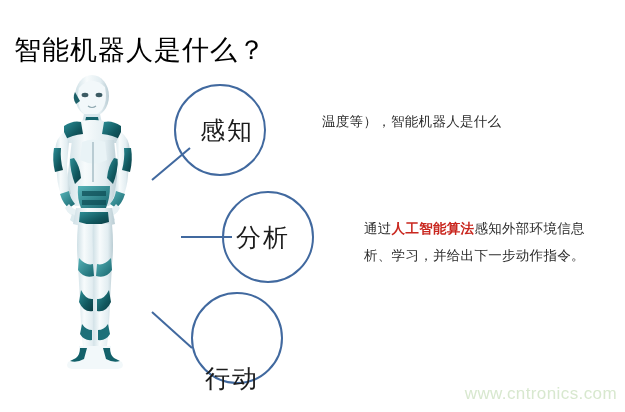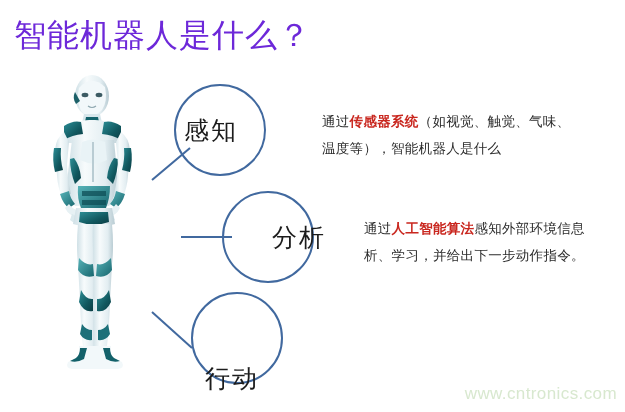--- a/index.html
+++ b/index.html
@@ -16,25 +16,25 @@
     width: 625px;
     height: 412px;
     background: #ffffff;
     overflow: hidden;
   }
 
   
   .title {
     position: absolute;
     left: 14px;
-    top: 16px;
-    font-size: 32px;
+    top: 31px;
+    font-size: 27px;
     line-height: 38px;
     letter-spacing: 1px;
-    color: #6d28d9;
+    color: #000000;
     font-weight: 400;
     white-space: nowrap;
   }
 
   
   .robot-wrap {
     position: absolute;
     left: 24px;
     top: 62px;
     width: 150px;
@@ -54,22 +54,22 @@
 
   .node-label {
     position: absolute;
     font-size: 25px;
     line-height: 25px;
     color: #1c1c1c;
     letter-spacing: 2px;
     white-space: nowrap;
     font-weight: 400;
   }
-  .node-label.n1 { left: 184px; top: 118px; }
-  .node-label.n2 { left: 236px; top: 225px; margin-left: 36px; }
+  .node-label.n1 { left: 200px; top: 118px; }
+  .node-label.n2 { left: 236px; top: 225px; }
   .node-label.n3 { left: 205px; top: 325px; margin-top: 41px; }
 
   
   .desc {
     position: absolute;
     font-size: 13.5px;
     line-height: 27px;
     color: #2b2b2b;
     letter-spacing: 0.3px;
     white-space: nowrap;
@@ -193,23 +193,20 @@
       <circle cx="97" cy="258" r="45" fill="none" stroke="#41699f" stroke-width="2"></circle>
     </svg>
   </div>
 
   <div class="node-label n1">感知</div>
   <div class="node-label n2">分析</div>
   <div class="node-label n3">行动</div>
 
   <div class="desc d1">
     <span class="ln">
-      <span>通过</span><span class="hl">传感器系统</span><span>（如视觉、触觉、气味、</span>
-    </span>
-    <span class="ln">
       <span>温度等），智能机器人是什么</span>
     </span>
   </div>
 
   <div class="desc d2">
     <span class="ln">
       <span>通过</span><span class="hl">人工智能算法</span><span>感知外部环境信息</span>
     </span>
     <span class="ln">
       <span>析、学习，并给出下一步动作指令。</span>

